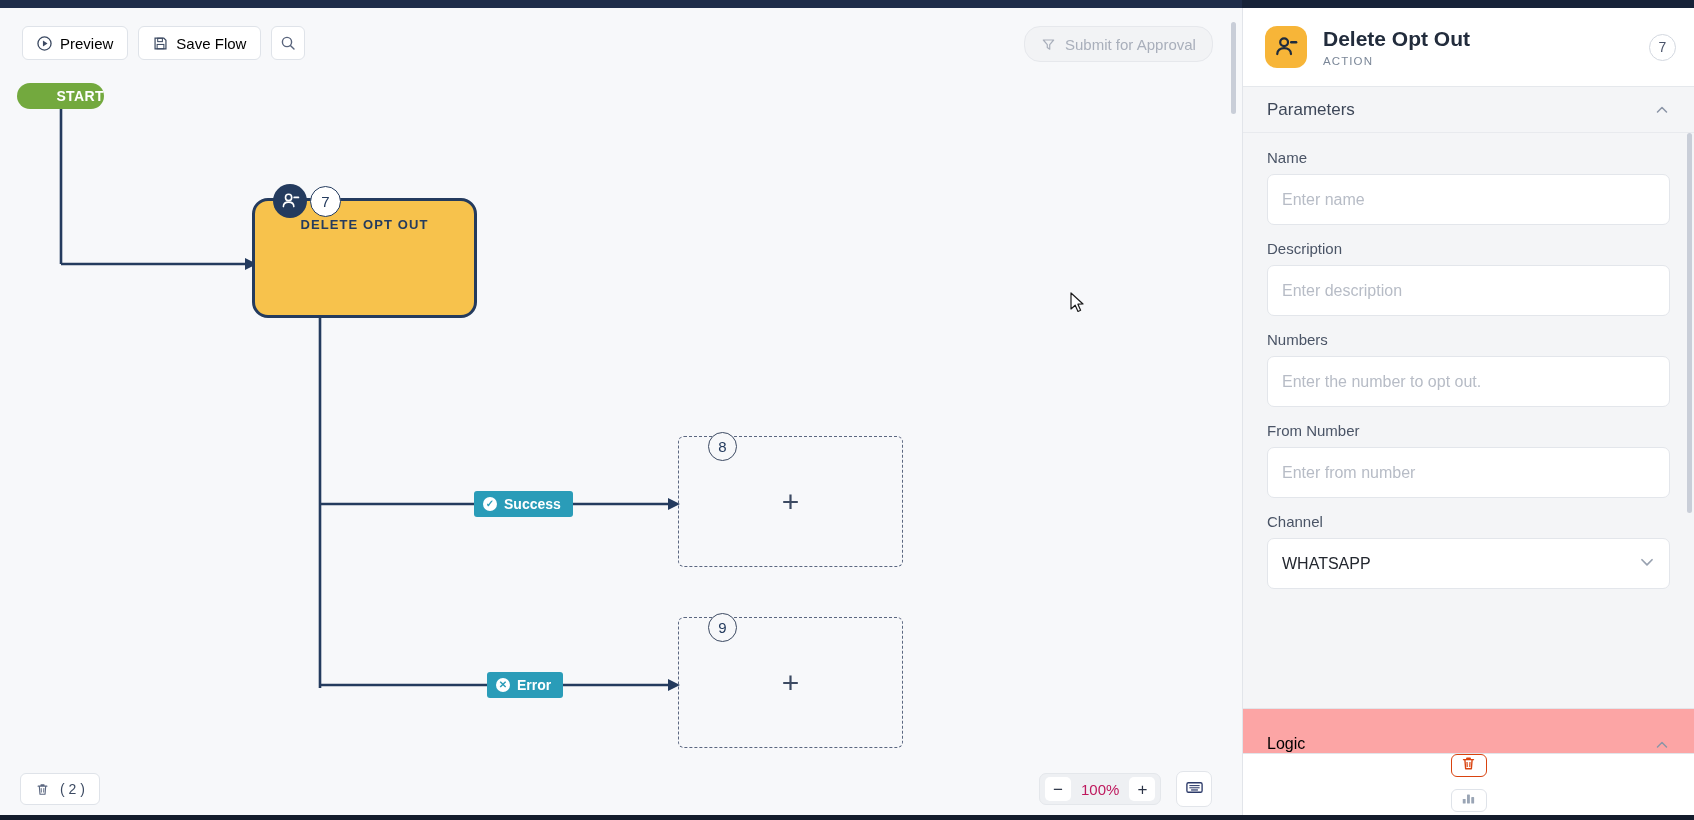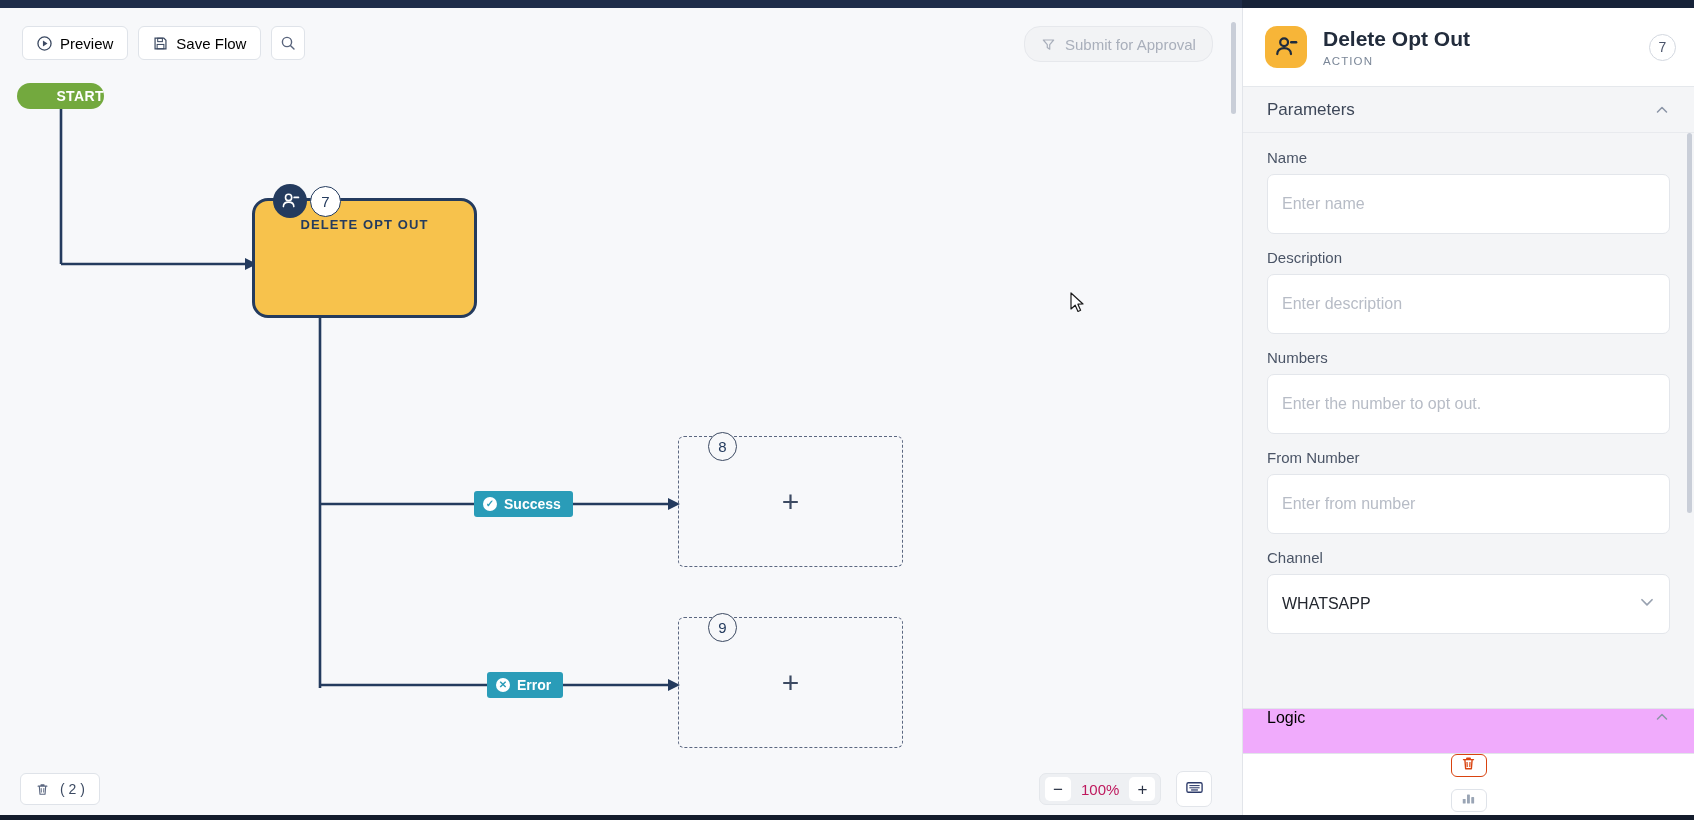--- a/index.html
+++ b/index.html
@@ -267,21 +267,21 @@
     padding: 16px 24px 18px 24px;
     background: #f4f5f7;
   }
   .field { margin-bottom: 15px; }
   .field-label {
     font-size: 15px; color: #4a5466;
     margin-bottom: 8px;
     display: block;
   }
   .field-input {
-    width: 100%; height: 60px;
+    width: 100%; height: 51px;
     background: #ffffff;
     border: 1px solid #e3e6eb;
     border-radius: 7px;
     padding: 0 14px;
     font-size: 16px;
     color: #23272f;
     font-family: "Liberation Sans", sans-serif;
     outline: none;
   }
   .field-input::placeholder { color: #b7bcc6; }
@@ -295,23 +295,23 @@
   }
 
   .panel-scroll {
     position: absolute; right: 2px; top: 46px;
     width: 5px; height: 380px;
     background: #c9ced8; border-radius: 3px;
   }
 
   .logic-head {
     height: 46px;
-    display: flex; align-items: flex-start; justify-content: space-between;
+    display: flex; align-items: flex-end; justify-content: space-between;
     padding: 0 24px;
-    background: #f0abfc;
+    background: #fca5a5;
     border-top: 1px solid #e2e5ea;
     border-bottom: 1px solid #e2e5ea;
     flex-shrink: 0;
     cursor: pointer;
   }
 
   .panel-footer {
     height: 66px;
     background: #ffffff;
     display: flex; align-items: center;

